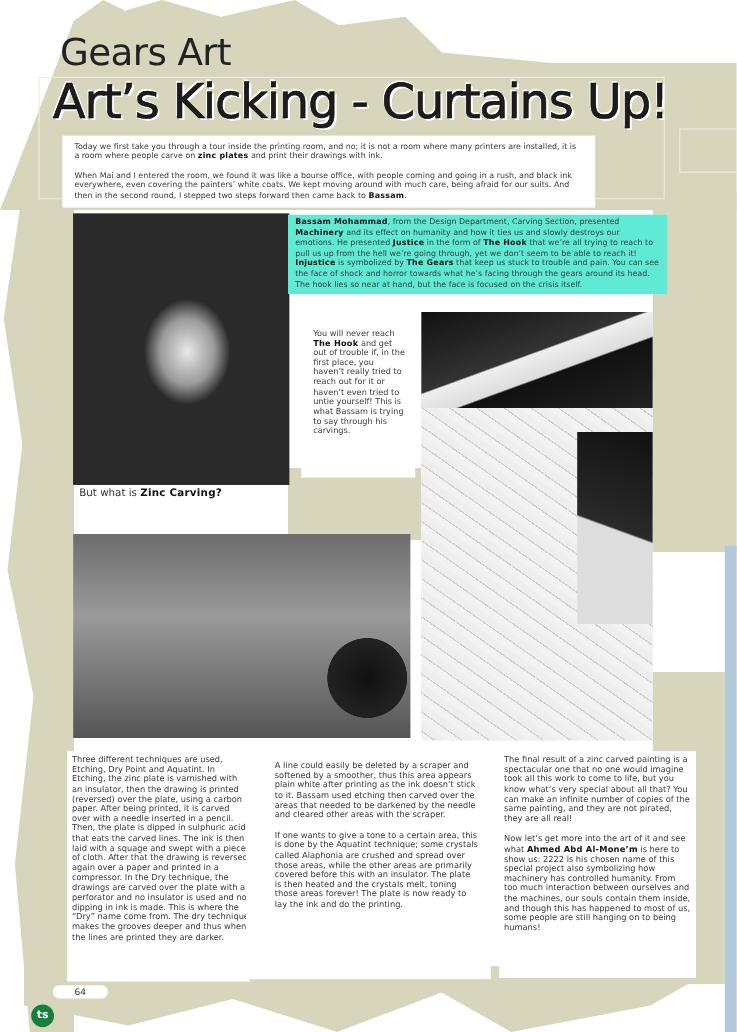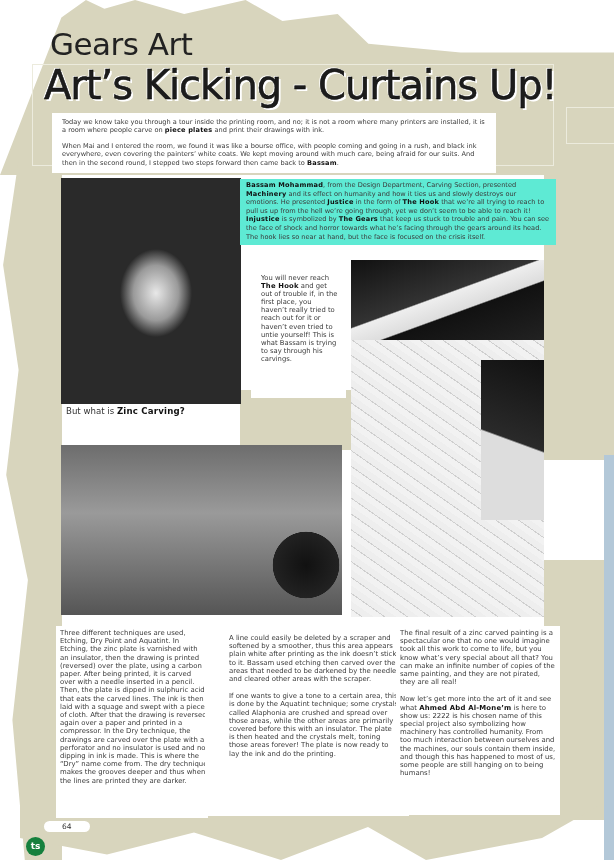--- a/index.html
+++ b/index.html
@@ -25,21 +25,21 @@
   .img2 .dark2{position:absolute;left:130px;top:100px;width:63px;height:160px;background:linear-gradient(200deg,#111 0%,#2a2a2a 50%,#ddd 51%);}
   .img3{left:61px;top:445px;width:281px;height:170px;
         background:radial-gradient(circle 55px at 245px 120px,#111 0%,#222 60%,transparent 61%),
                    linear-gradient(180deg,#6d6d6d,#9a9a9a 40%,#555);}
   .caption-zinc{left:66px;top:406px;font-size:8.6px;color:#333;}
   .bassam-box{left:240px;top:179px;width:304px;background:#5eead4;padding:2px 6px 4px 6px;font-size:6.6px;line-height:8.6px;}
   .quote-box{left:251px;top:264px;width:78px;height:124px;background:#fff;padding:10px 7px 0 10px;font-size:6.8px;line-height:8.1px;}
   .col{position:absolute;top:626px;background:#fff;font-size:6.9px;line-height:8.2px;}
   .col1{left:56px;width:148px;padding:3px 0 4px 4px;height:185px;}
   .col2{left:205px;width:170px;padding:8px 10px 4px 24px;height:178px;}
-  .col3{left:396px;width:156px;padding:3px 4px 4px 4px;height:182px;}
+  .col3{left:416px;width:156px;padding:3px 4px 4px 4px;height:182px;}
   .col p{margin:0 0 9px 0;}
   .page-logo{left:26px;top:817px;width:19px;height:19px;border-radius:50%;background:#15803d;color:#fff;
              font-size:9px;font-weight:bold;text-align:center;line-height:18px;margin-top:20px;}
   .page-num{left:44px;top:821px;font-size:7.5px;color:#333;background:#fff;padding:1px 18px;border-radius:6px;}
 </style>
 </head>
 <body>
 
 <div class="bg-shape" style="left:0;top:0;width:614px;height:175px;clip-path:polygon(0 100%,10% 10%,14% 0,17% 5%,22% 0,30% 8%,40% 0,46% 12%,55% 8%,60% 25%,75% 30%,100% 30%,100% 100%,0 100%);"></div>
 <div class="bg-shape" style="left:0;top:160px;width:62px;height:700px;clip-path:polygon(30% 0,100% 0,100% 100%,40% 100%,20% 80%,45% 60%,10% 45%,30% 30%,5% 15%);"></div>
@@ -48,21 +48,21 @@
 <div class="bg-shape" style="left:544px;top:560px;width:60px;height:260px;"></div>
 <div class="bg-shape" style="left:20px;top:805px;width:580px;height:55px;clip-path:polygon(0 0,100% 0,90% 60%,70% 100%,60% 40%,45% 100%,30% 50%,15% 90%,0 60%);"></div>
 <div class="frame-line" style="left:32px;top:64px;width:520px;height:100px;"></div>
 <div class="frame-line" style="left:566px;top:107px;width:48px;height:35px;"></div>
 <div class="blue-strip"></div>
 
 <div class="abs kicker">Gears Art</div>
 <div class="abs headline">Art’s Kicking - Curtains Up!</div>
 
 <div class="abs intro">
-  <p><span>Today we know take you through a tour inside the printing room, and no; it is not a room where many printers are installed, it is a room where people carve on </span><b class="hv">piece plates</b><span> and print their drawings with ink.</span></p>
+  <p><span>Today we first take you through a tour inside the printing room, and no; it is not a room where many printers are installed, it is a room where people carve on </span><b class="hv">zinc plates</b><span> and print their drawings with ink.</span></p>
   <p><span>When Mai and I entered the room, we found it was like a bourse office, with people coming and going in a rush, and black ink everywhere, even covering the painters’ white coats.  We kept moving around with much care, being afraid for our suits. And then in the second round, I stepped two steps forward then came back to </span><b class="hv">Bassam</b><span>.</span></p>
 </div>
 
 <div class="img img1"></div>
 <div class="img img2">
     <div class="dark1"></div>
     <div class="dark2"></div>
   </div>
 <div class="img img3"></div>
 

